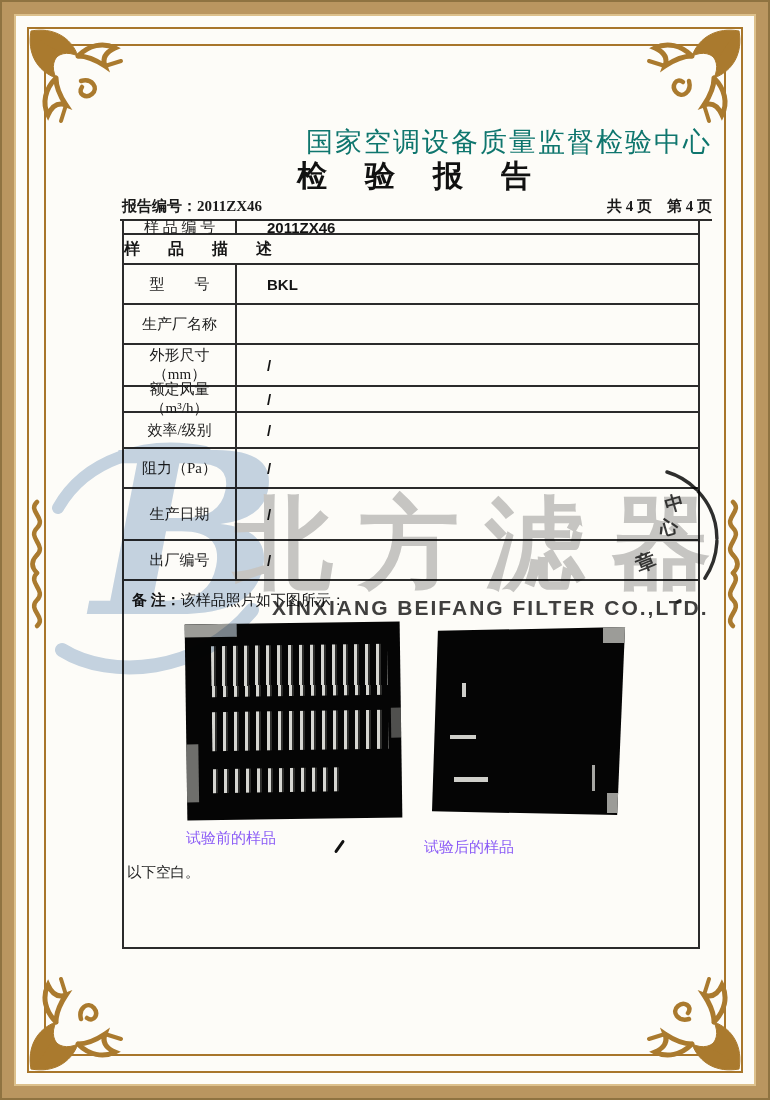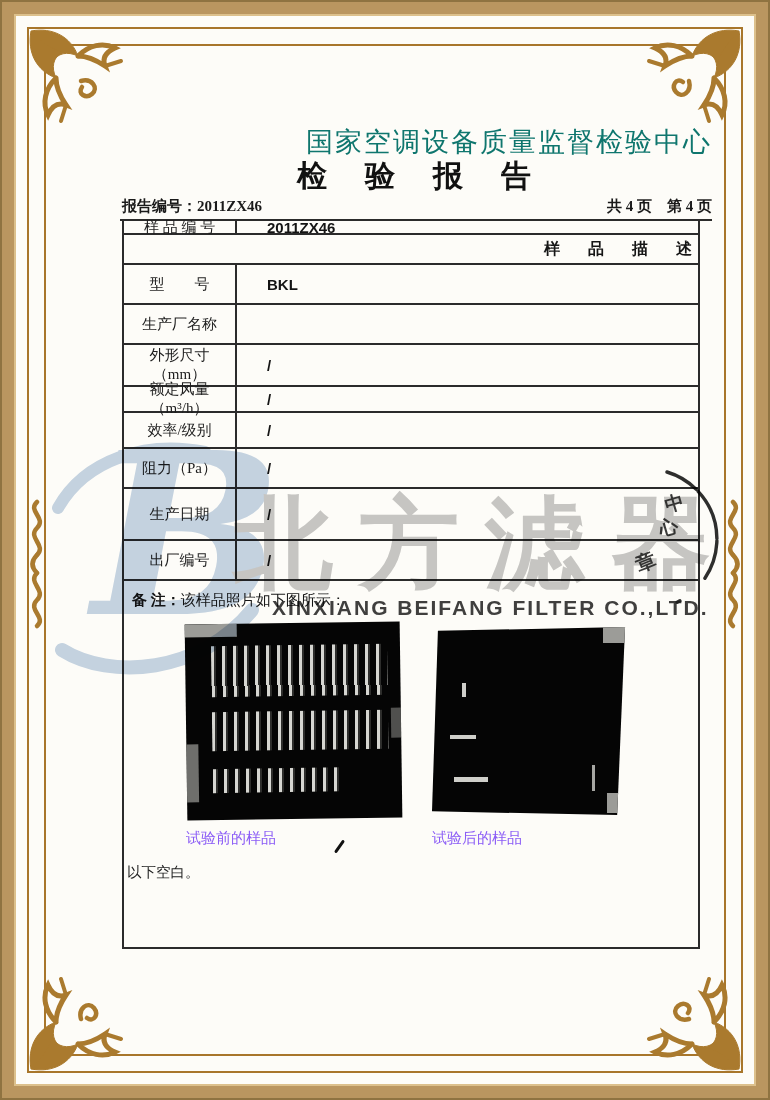--- a/index.html
+++ b/index.html
@@ -34,41 +34,41 @@
   .doc-table{position:absolute;top:221px;left:2px;width:578px;
              border-left:2px solid #2b2b2b;border-right:2px solid #2b2b2b;border-bottom:2px solid #2b2b2b;
              box-sizing:border-box;background:transparent;}
   .trow{display:flex;align-items:center;border-bottom:2px solid #2b2b2b;box-sizing:border-box;}
   .tlabel{width:113px;flex:0 0 113px;text-align:center;border-right:2px solid #2b2b2b;
           align-self:stretch;display:flex;align-items:center;justify-content:center;
           font-size:15px;font-weight:500;color:#1d1d1d;box-sizing:border-box;}
   .tvalue{flex:1;padding-left:30px;font-size:15px;font-weight:600;color:#141414;
           font-family:"Liberation Sans","DejaVu Sans",sans-serif;}
   .tvalue.cn{font-family:"Liberation Serif","DejaVu Serif",serif;}
-  .trow.merged{justify-content:flex-end;font-size:16px;font-weight:bold;letter-spacing:6px;color:#161616;}
+  .trow.merged{justify-content:flex-start;font-size:16px;font-weight:bold;letter-spacing:6px;color:#161616;}
   .rr0{height:14px}.rr1{height:30px}.rr2{height:40px}.rr3{height:40px}.rr4{height:42px}
   .rr5{height:26px}.rr6{height:36px}.rr7{height:40px}.rr8{height:52px}.rr9{height:40px}
   .remark-row{position:relative;height:366px;border-bottom:none;}
   .remark-line{position:absolute;top:10px;left:8px;font-size:15px;color:#161616;white-space:nowrap;}
   .remark-line b{font-weight:bold;}
   
   .photo{position:absolute;background:#050505;overflow:hidden;}
   .photo.before{left:62px;top:42px;width:215px;height:196px;transform:rotate(-0.8deg);}
   .photo.after{left:308px;top:46px;width:197px;height:190px;
                clip-path:polygon(3% 2%,98% 0,94% 99%,0 97%);}
   .pleats{position:absolute;left:12%;right:6%;
           background:repeating-linear-gradient(90deg,rgba(225,225,220,.95) 0 3px,rgba(120,120,115,.35) 3px 5px,transparent 5px 11px);}
   .pleats.b1{top:11%;height:26%;}
   .pleats.b2{top:45%;height:20%;}
   .pleats.b3{top:74%;height:12%;right:28%;}
   .gpatch{position:absolute;background:#9c9c98;}
   .speck{position:absolute;background:#cfcfca;}
   .caption{position:absolute;top:248px;font-size:15px;color:#8b5cf6;text-align:left;white-space:nowrap;}
   .caption.c1{left:62px;width:215px;}
-  .caption.c2{left:308px;width:197px;}
+  .caption.c2{left:300px;width:197px;margin-top:9px;}
   .pen-mark{position:absolute;left:214px;top:258px;width:3px;height:15px;background:#111;
             transform:rotate(35deg);border-radius:2px;}
   .blank-note{position:absolute;left:3px;top:282px;font-size:14.5px;color:#222;}
   
   .wm-layer{position:absolute;inset:0;z-index:3;pointer-events:none;mix-blend-mode:multiply;}
   .wm-logo{position:absolute;left:40px;top:438px;width:255px;height:245px;}
   .wm-logo .bletter{position:absolute;left:52px;top:-28px;font-family:"DejaVu Serif","Liberation Serif",serif;
            font-style:italic;font-weight:bold;font-size:225px;line-height:250px;color:#c6d5e6;}
   .wm-cn{position:absolute;left:233px;top:478px;font-family:"Liberation Sans","DejaVu Sans",sans-serif;
          font-weight:bold;font-size:100px;letter-spacing:26px;color:#c8c8c8;white-space:nowrap;}

